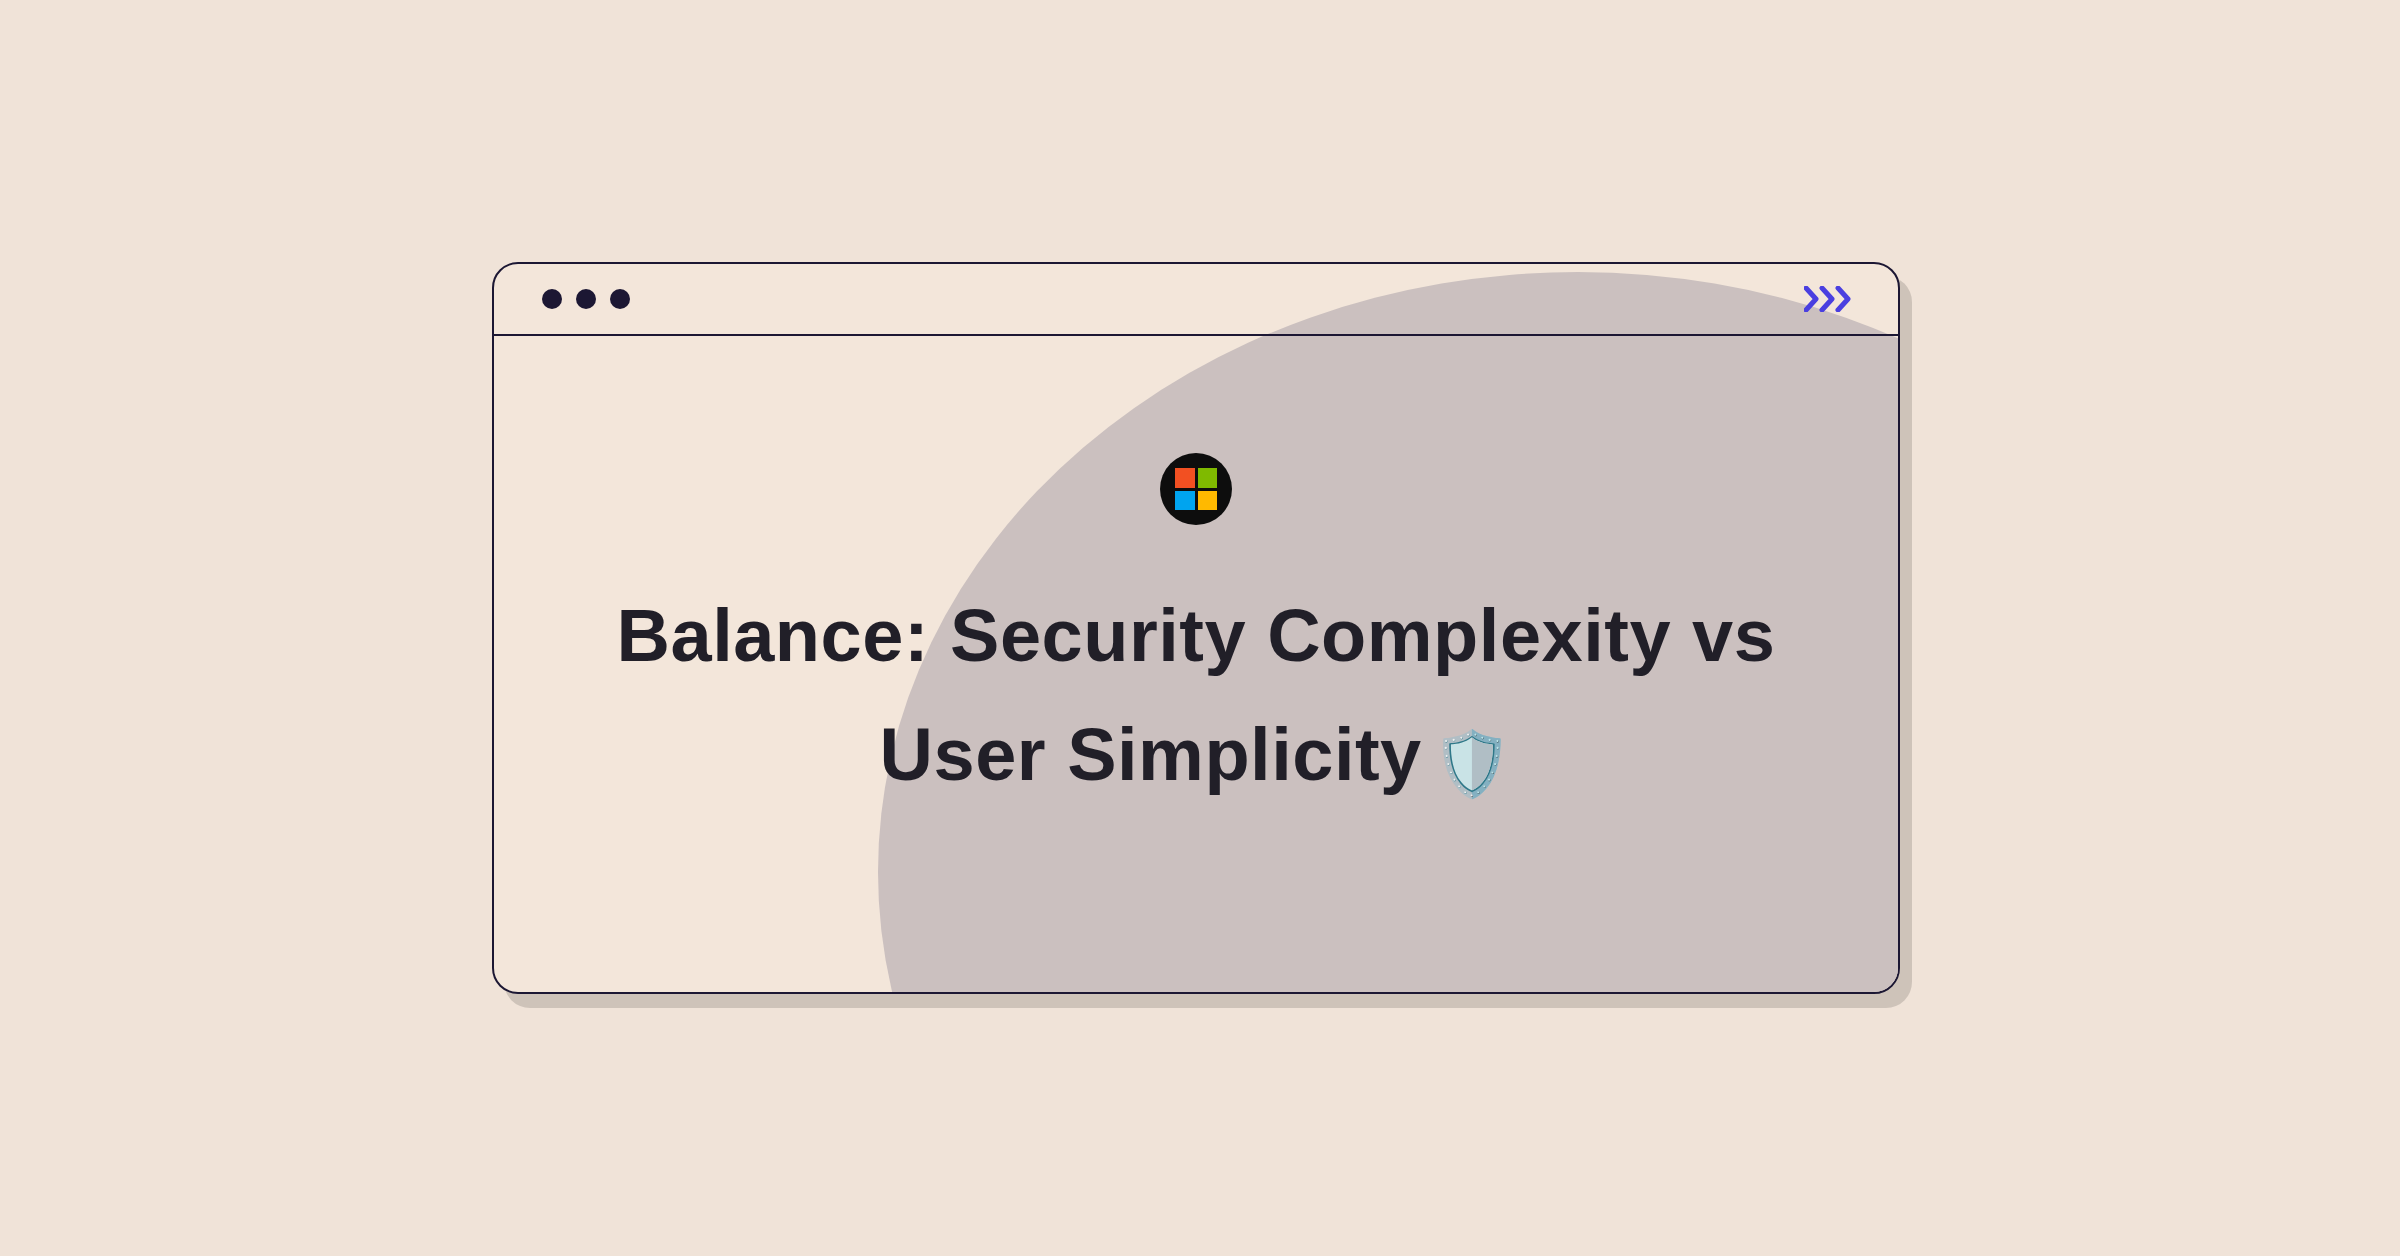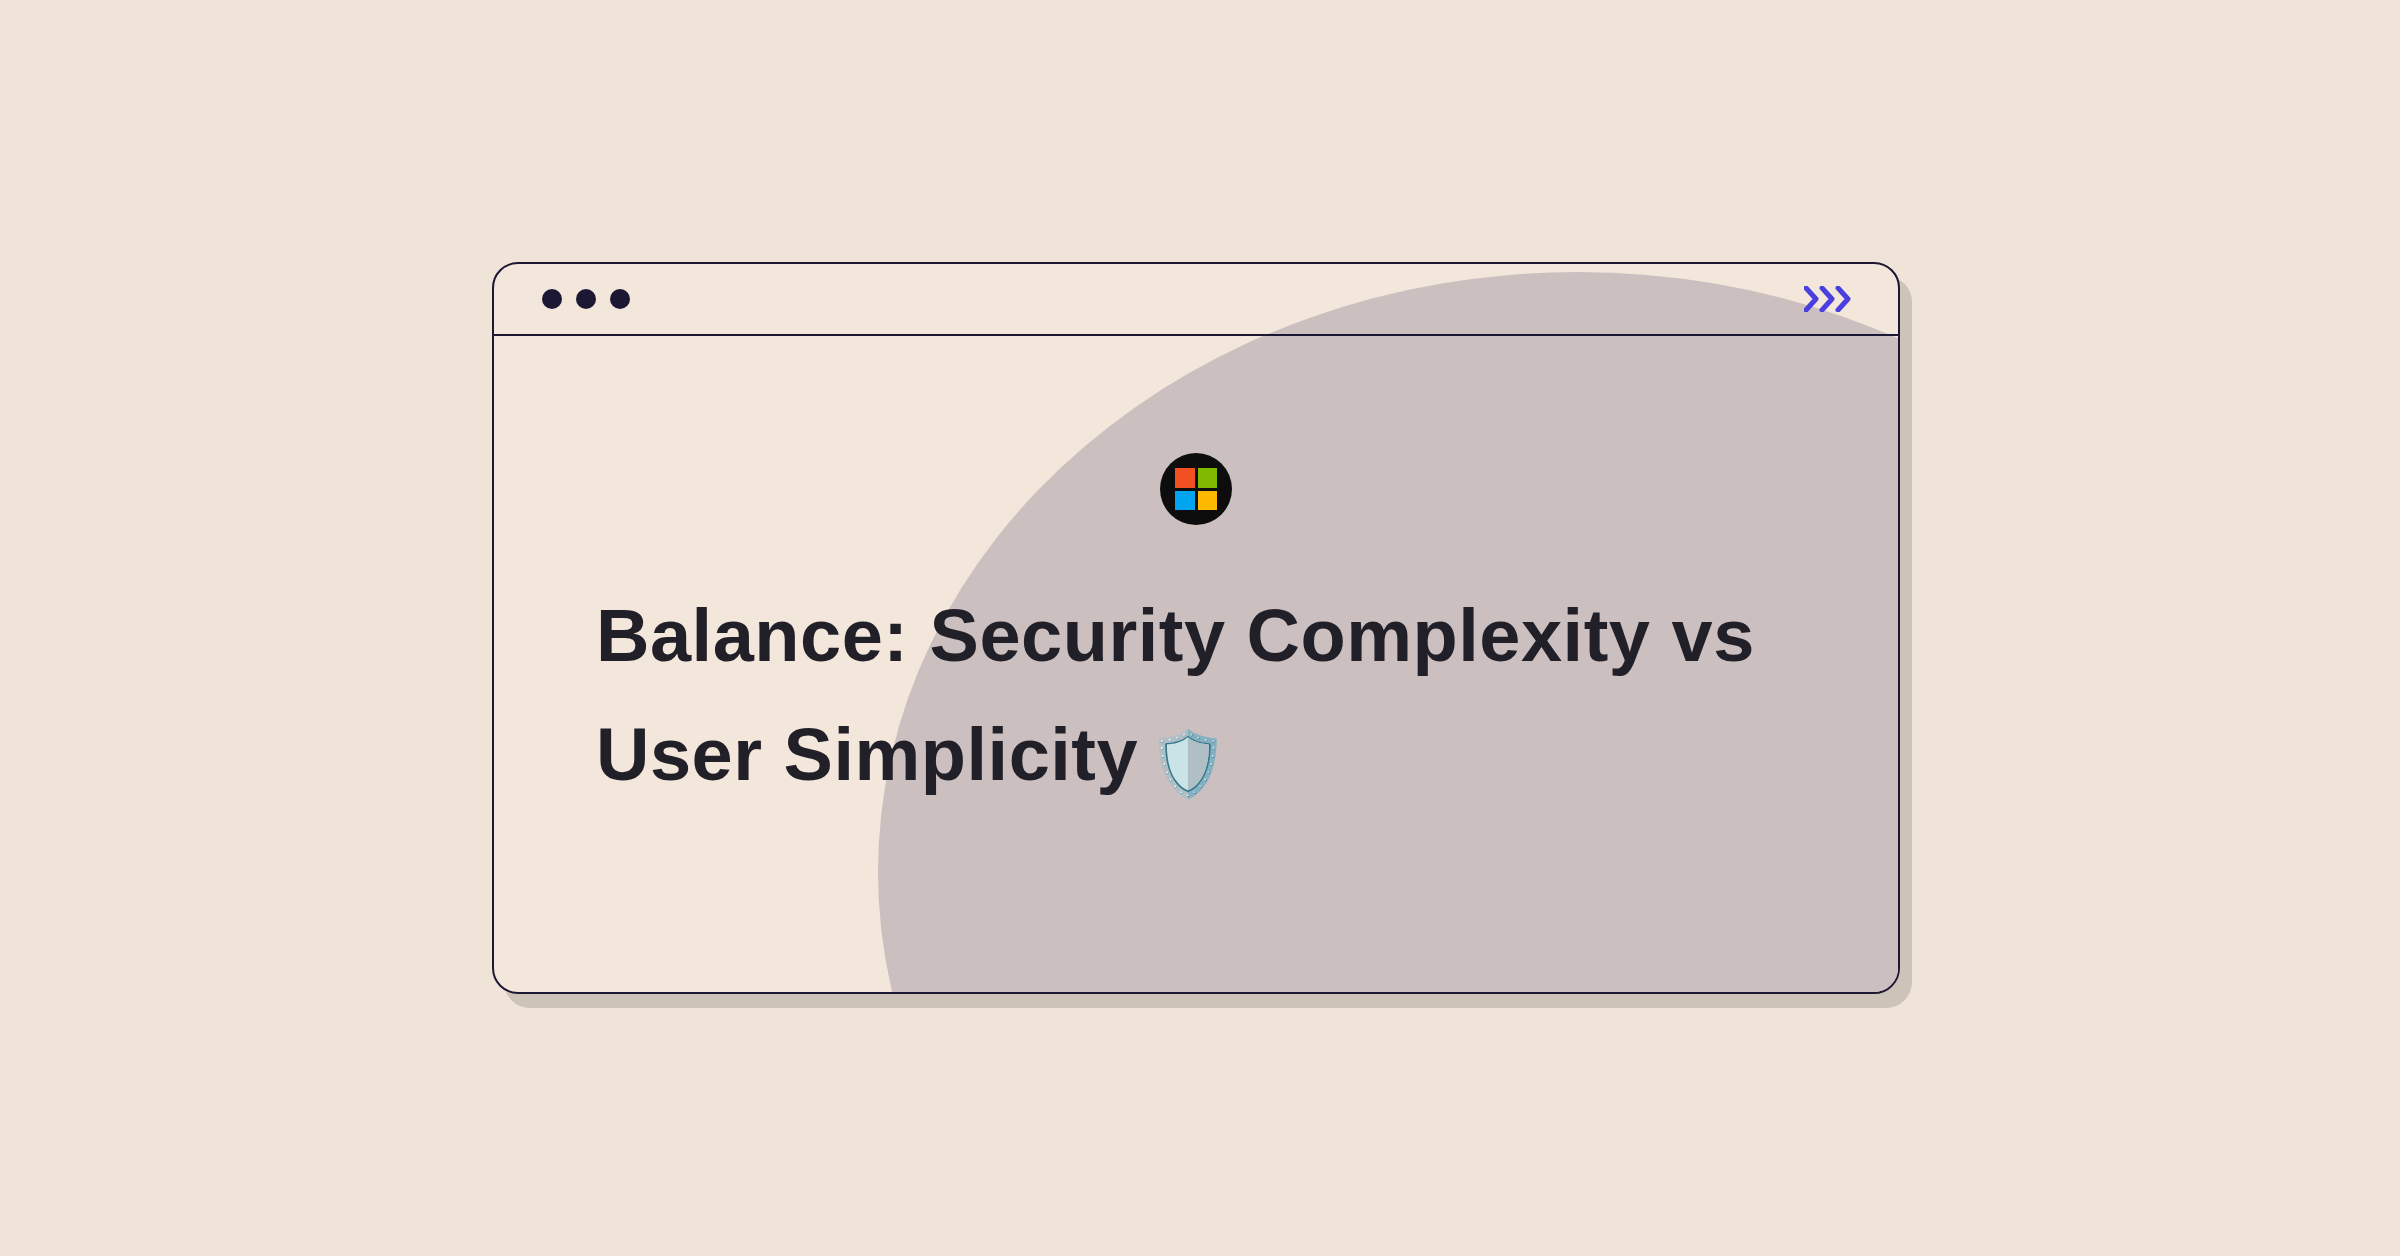--- a/index.html
+++ b/index.html
@@ -78,20 +78,21 @@
   .chevrons svg { display: block; }
   .content {
     position: relative;
     z-index: 2;
     height: calc(100% - 72px);
     display: flex;
     flex-direction: column;
     align-items: center;
     justify-content: center;
     padding: 0 80px 60px 80px;
+    text-align: center;
   }
   .logo-badge {
     width: 72px;
     height: 72px;
     border-radius: 50%;
     background: #0d0d0d;
     display: flex;
     align-items: center;
     justify-content: center;
     margin-bottom: 52px;

